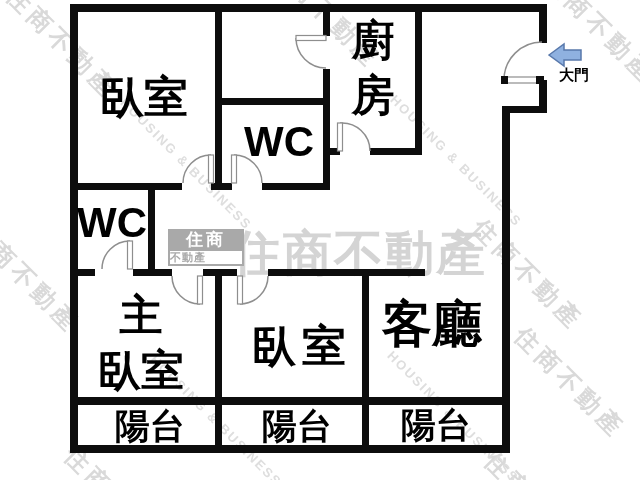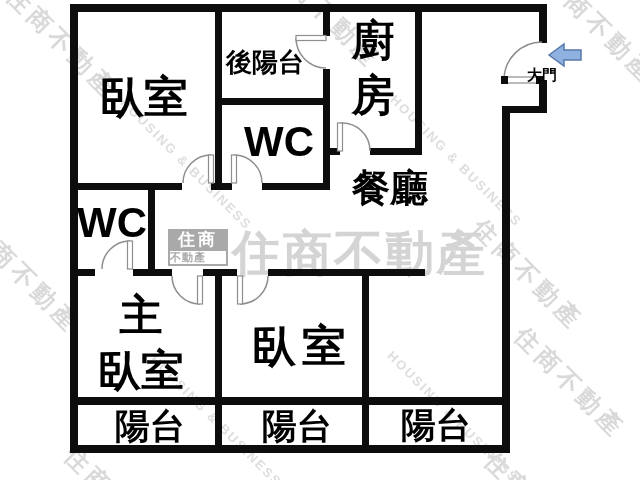--- a/index.html
+++ b/index.html
@@ -13,21 +13,21 @@
     color:#000;font-weight:bold;white-space:pre-line;text-align:center;line-height:1.27;
   }
   
   .wm{position:absolute;transform-origin:top left;transform:rotate(45deg);
       font-weight:bold;white-space:nowrap;pointer-events:none;}
   .wm-cjk{font-size:24px;letter-spacing:5px;color:#d9d9d9;}
   .wm-en{font-size:13px;letter-spacing:2px;color:#dedede;}
   
   .brand-big{position:absolute;left:232px;top:221px;font-size:49px;font-weight:bold;
       letter-spacing:2px;color:#d4d4d4;white-space:nowrap;}
-  .logo-box{position:absolute;left:168px;top:229px;width:60px;}
+  .logo-box{position:absolute;left:168px;top:229px;width:76px;}
   .logo-top{background:#a9a9a9;color:#ffffff;font-weight:bold;font-size:17px;
       text-align:center;letter-spacing:3px;height:22px;line-height:22px;}
   .logo-bottom{background:#ffffff;color:#a9a9a9;font-weight:bold;font-size:11px;
       text-align:left;letter-spacing:1px;height:13px;line-height:13px;border:2px solid #a9a9a9;border-top:none;}
   .svg-layer{position:absolute;left:0;top:0;}
   #disclaimer{position:absolute;left:322px;top:465px;transform:translate(-50%,-50%);
       font-size:16px;font-weight:bold;color:#111;white-space:nowrap;}
   .door-label{position:absolute;transform:translate(-50%,-50%);font-size:15px;font-weight:bold;color:#000;}
 </style>
 </head>
@@ -113,28 +113,27 @@
     </g>
     <g fill="#0d0d0d" stroke="none">
       <rect x="501" y="76" width="7" height="8"></rect>
       <rect x="536" y="76" width="8" height="8"></rect>
     </g>
 
     <polygon points="549,55 564,44 564,50 581,50 581,60 564,60 564,66" fill="#8fb1e0" stroke="#5878ab" stroke-width="1.5"></polygon>
   </svg>
 
   <div class="lbl" style="left:144px;top:97px;font-size:44px;">臥室</div>
-  <div class="lbl" style="left:265px;top:63px;font-size:26px;">後陽台</div>
   <div class="lbl" style="left:279px;top:142px;font-size:42px;">WC</div>
   <div class="lbl" style="left:373px;top:68px;font-size:43px;">廚
 房</div>
-  <div class="door-label" style="left:542px;top:75px;">大門</div>
-  <div class="lbl" style="left:390px;top:188px;font-size:38px;">餐廳</div>
+  <div class="door-label" style="left:574px;top:75px;">大門</div>
   <div class="lbl" style="left:112px;top:223px;font-size:42px;">WC</div>
   <div class="lbl" style="left:141px;top:343px;font-size:43px;">主
 臥室</div>
   <div class="lbl" style="left:302px;top:346px;font-size:44px;letter-spacing:6px;">臥室</div>
+  <div class="lbl" style="left:432px;top:325px;font-size:50px;">客廳</div>
   <div class="lbl" style="left:150px;top:426px;font-size:35px;">陽台</div>
   <div class="lbl" style="left:297px;top:426px;font-size:35px;">陽台</div>
   <div class="lbl" style="left:436px;top:425px;font-size:35px;">陽台</div>
 
 
 </div>
 
 </body></html>

